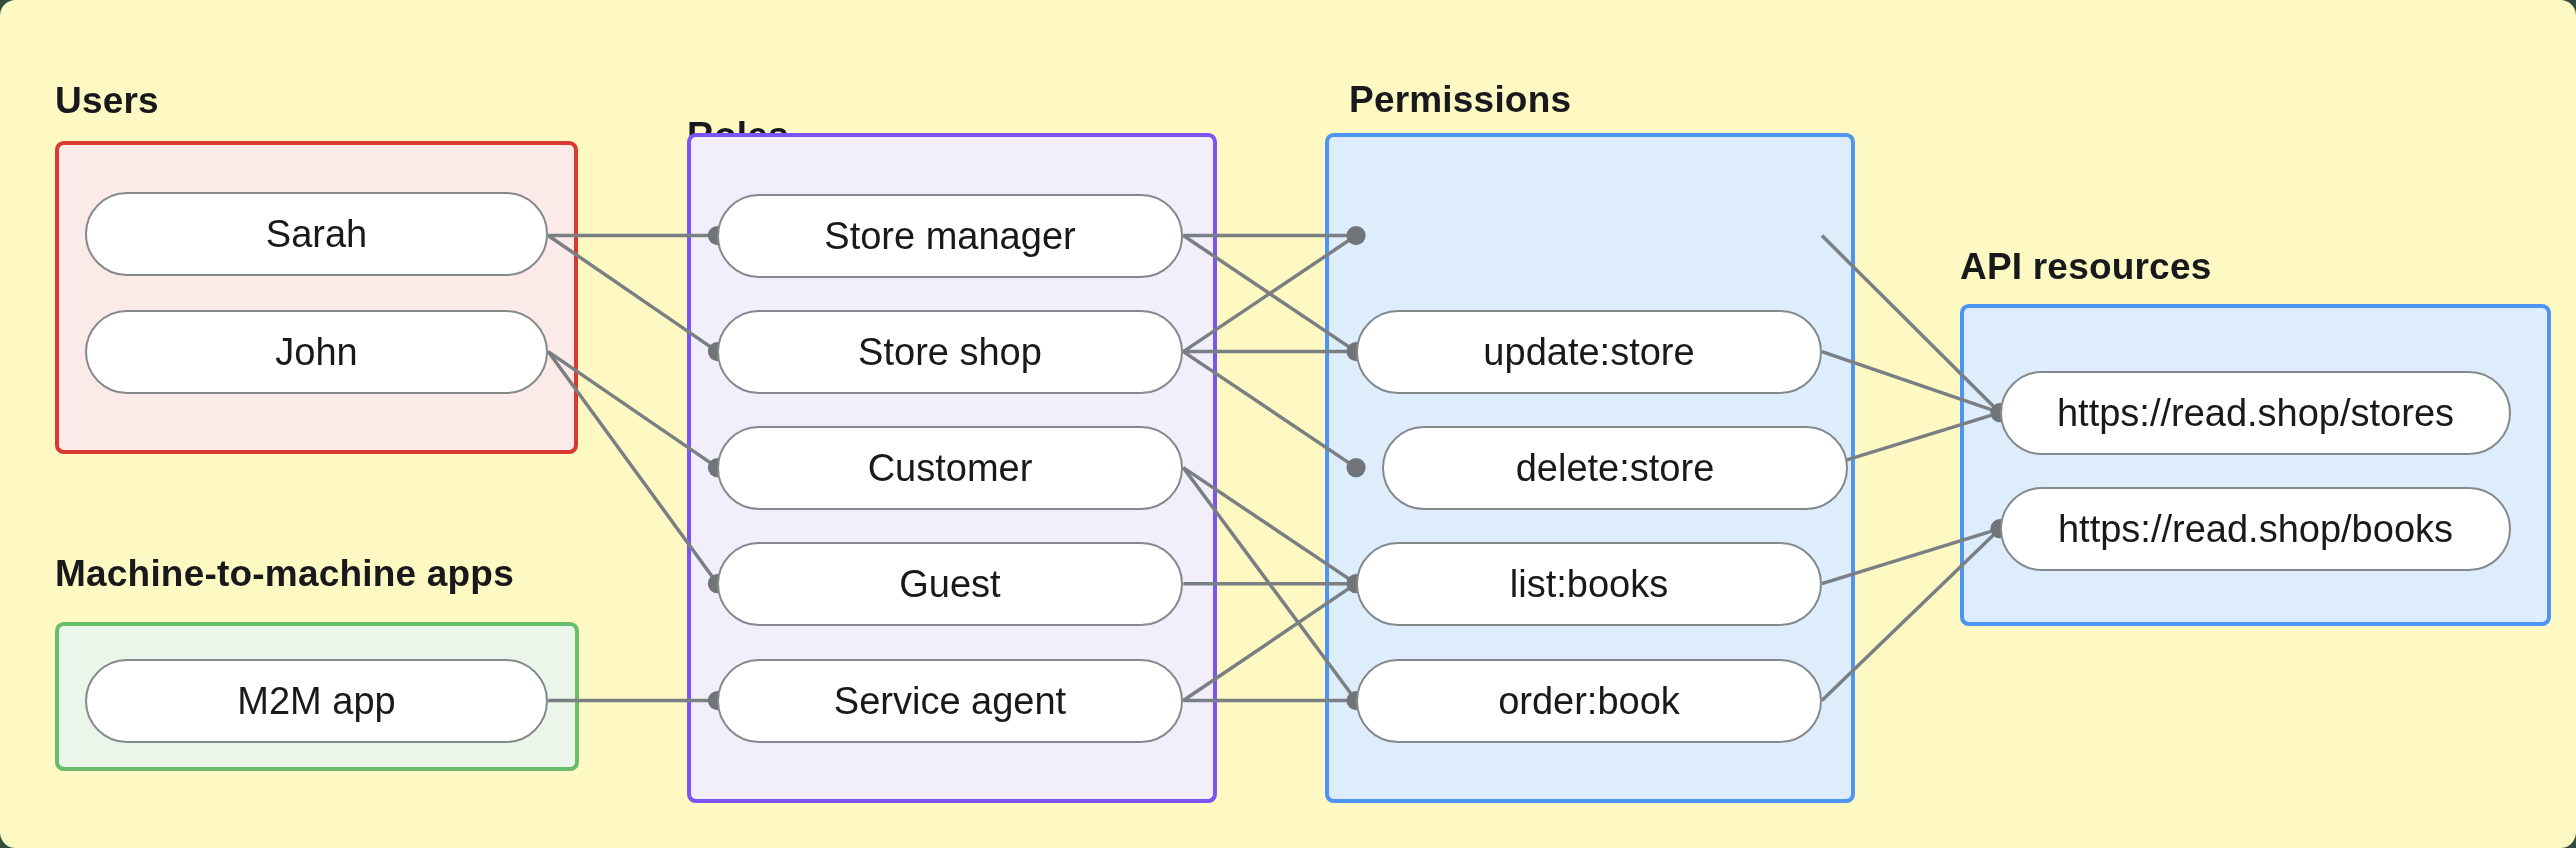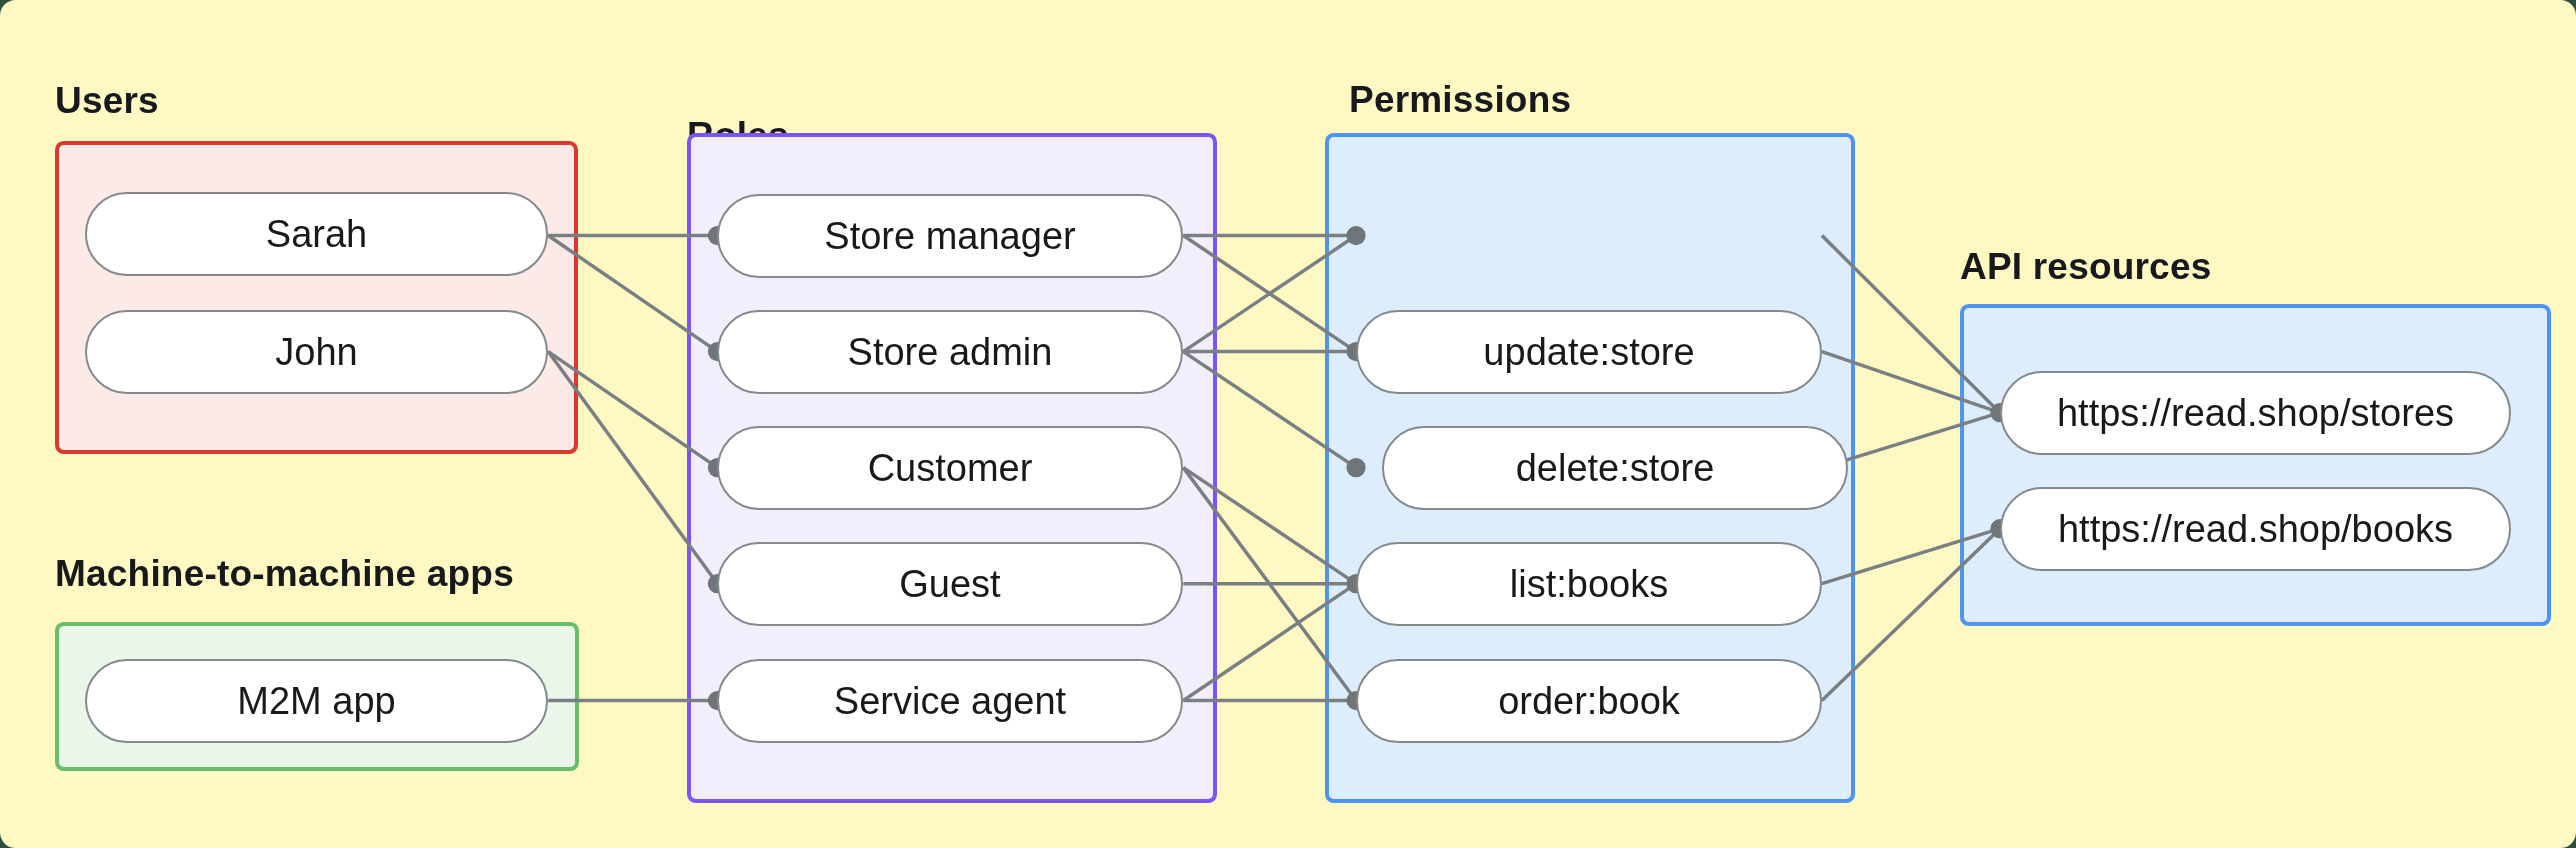--- a/index.html
+++ b/index.html
@@ -93,21 +93,21 @@
       <circle cx="2292" cy="473" r="11" fill="#6f7578"></circle>
       <circle cx="2292" cy="606" r="11" fill="#6f7578"></circle>
     </svg>
 
   <div class="pill" style="left:85px;top:192px;width:463px;">Sarah</div>
   <div class="pill" style="left:85px;top:310px;width:463px;">John</div>
 
   <div class="pill" style="left:85px;top:659px;width:463px;">M2M app</div>
 
   <div class="pill" style="left:717px;top:194px;width:466px;">Store manager</div>
-  <div class="pill" style="left:717px;top:310px;width:466px;">Store admin</div>
+  <div class="pill" style="left:717px;top:310px;width:466px;">Store shop</div>
   <div class="pill" style="left:717px;top:426px;width:466px;">Customer</div>
   <div class="pill" style="left:717px;top:542px;width:466px;">Guest</div>
   <div class="pill" style="left:717px;top:659px;width:466px;">Service agent</div>
 
   <div class="pill" style="left:1356px;top:310px;width:466px;">update:store</div>
   <div class="pill" style="left:1382px;top:426px;width:466px;">delete:store</div>
   <div class="pill" style="left:1356px;top:542px;width:466px;text-align:center;">list:books</div>
   <div class="pill" style="left:1356px;top:659px;width:466px;">order:book</div>
 
   <div class="pill" style="left:2000px;top:371px;width:511px;">https://read.shop/stores</div>

